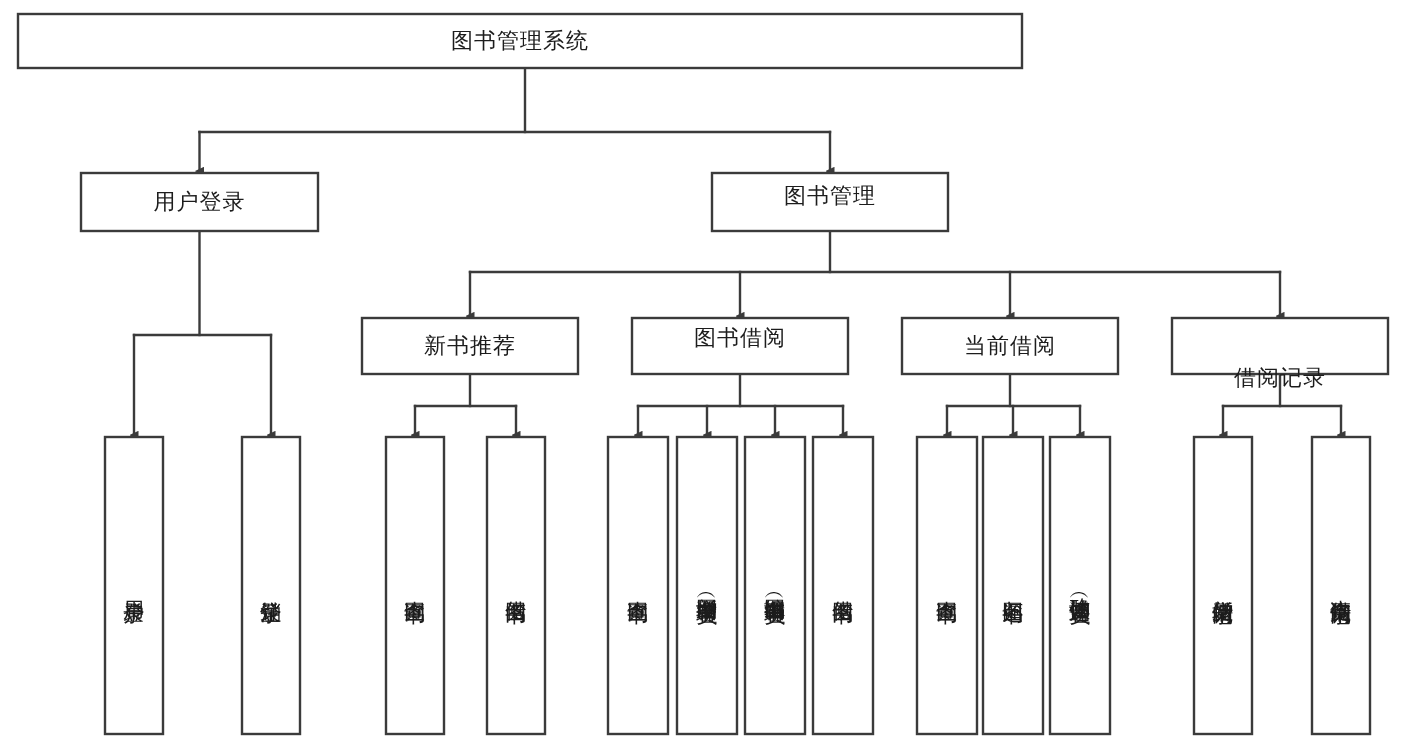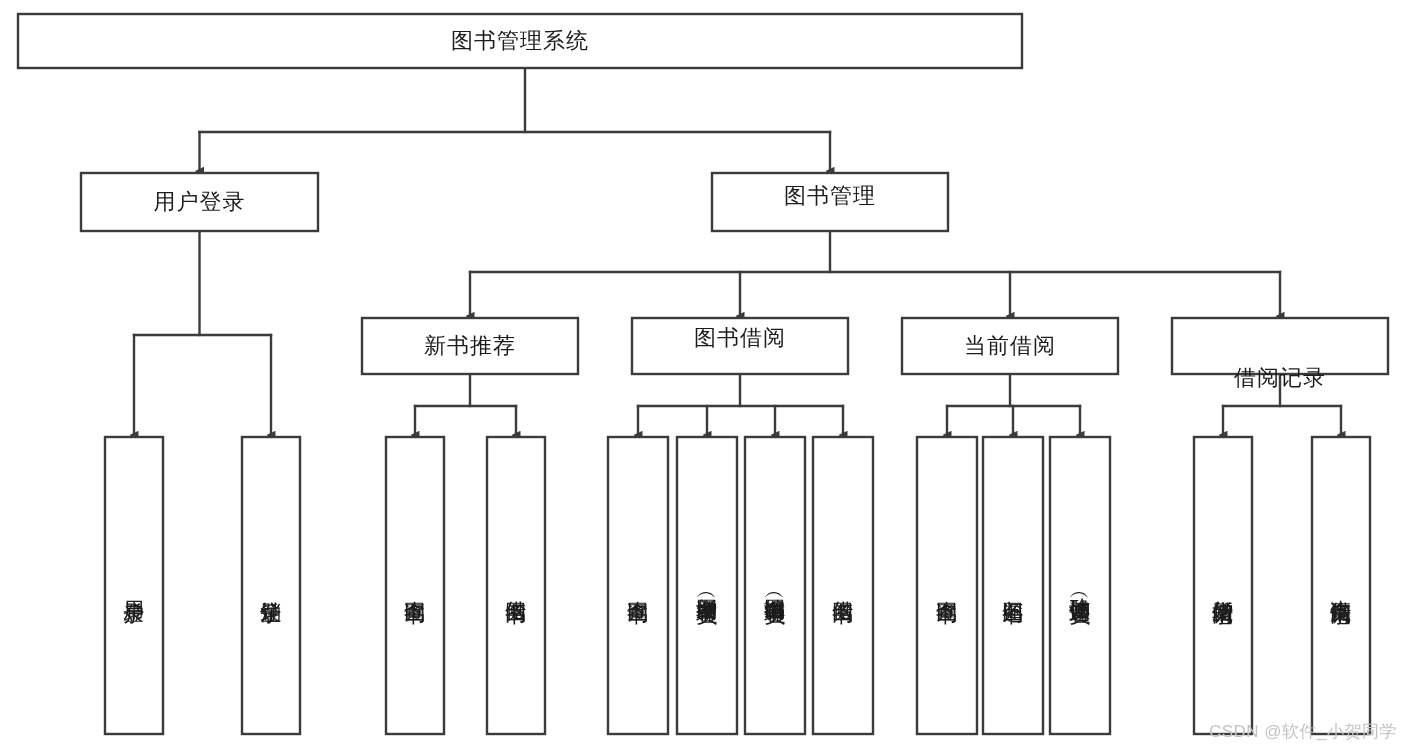--- a/index.html
+++ b/index.html
@@ -161,14 +161,13 @@
       <div class="vlabel-wrap" style="left: 677px; top: 437px; width: 60px; height: 297px;">新增图书（管理员）</div>
       <div class="vlabel-wrap" style="left: 745px; top: 437px; width: 60px; height: 297px;">编辑图书（管理员）</div>
       <div class="vlabel-wrap" style="left: 813px; top: 437px; width: 60px; height: 297px;">借阅图书</div>
       <div class="vlabel-wrap" style="left: 917px; top: 437px; width: 60px; height: 297px;">查询图书</div>
       <div class="vlabel-wrap" style="left: 983px; top: 437px; width: 60px; height: 297px;">归还图书</div>
       <div class="vlabel-wrap" style="left: 1050px; top: 437px; width: 60px; height: 297px;">确认归还（管理员）</div>
       <div class="vlabel-wrap" style="left: 1194px; top: 437px; width: 58px; height: 297px;">新增借阅记录</div>
       <div class="vlabel-wrap" style="left: 1312px; top: 437px; width: 58px; height: 297px;">查询借阅记录</div>
     </div>
 
-  <div id="watermark">CSDN @软件_小贺同学</div>
 </div>
 
 </body></html>

